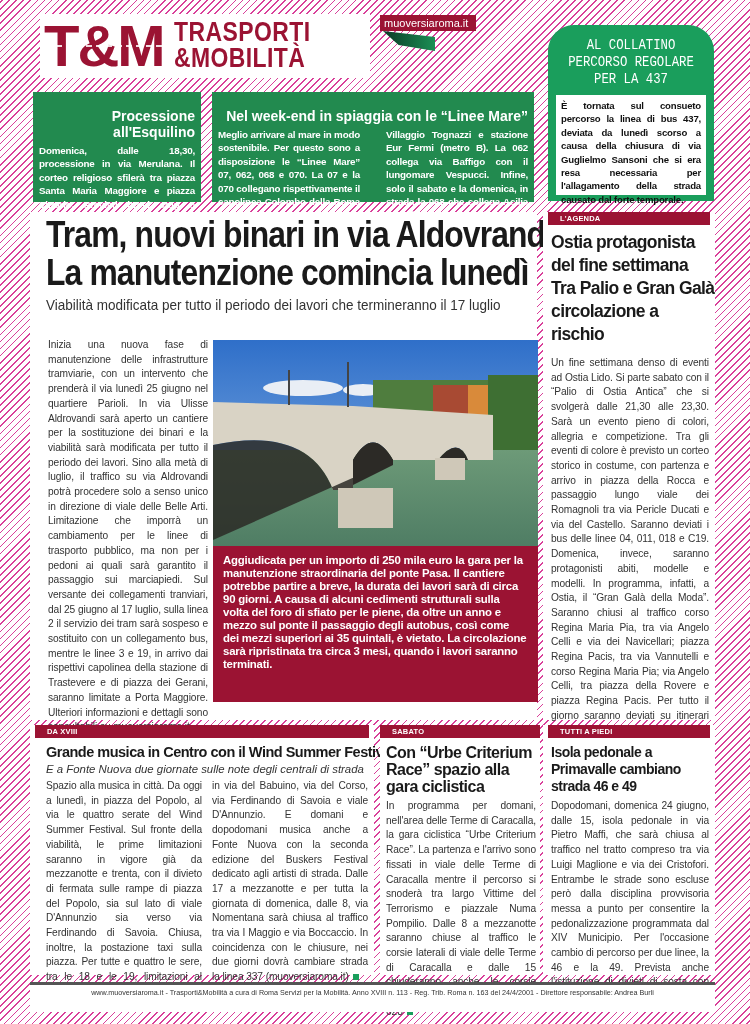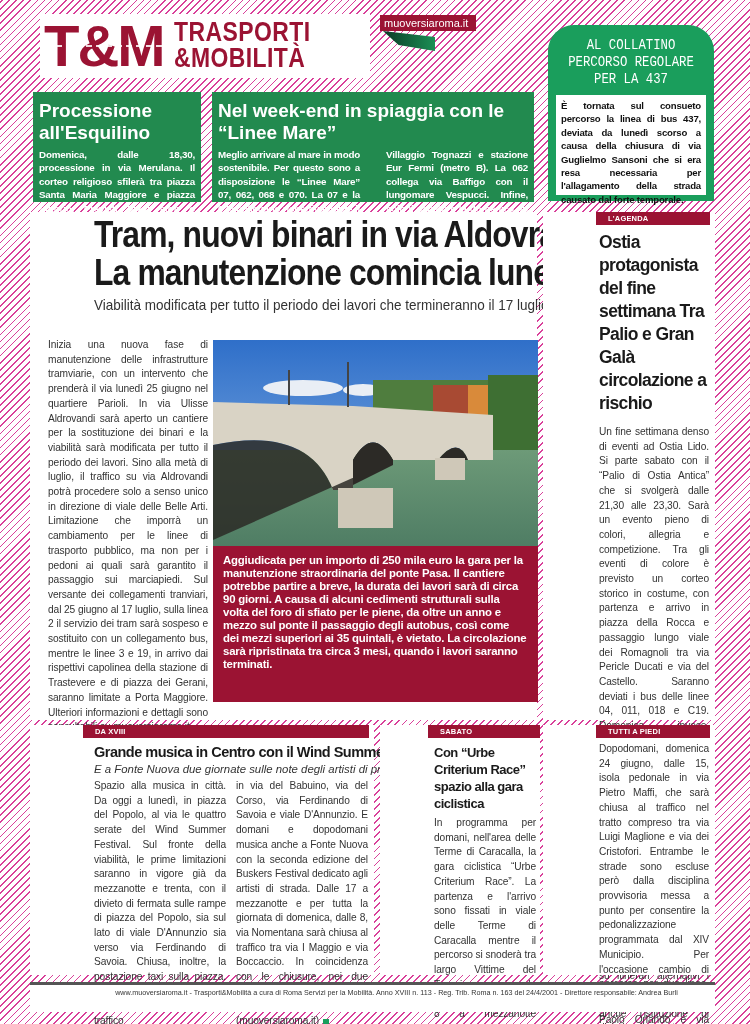--- a/index.html
+++ b/index.html
@@ -4,38 +4,38 @@
 <style>
   * { box-sizing: border-box; margin: 0; padding: 0; }
   html, body { width: 750px; height: 1024px; overflow: hidden; }
   body {
     position: relative;
     font-family: "Liberation Sans", sans-serif;
     color: #222;
     background-color: #fff;
     background-image: repeating-linear-gradient(-45deg, #fff 0px, #fff 2px, #d9409a 2px, #d9409a 3.2px, #fff 3.2px, #fff 5px);
   }
-  .abs { position: absolute; padding-left: 48px; }
+  .abs { position: absolute; }
 
   
   .masthead { left: 40px; top: 14px; width: 330px; height: 64px; background: #fff; display: flex; align-items: center; padding-left: 4px; }
   .logo-tm { font-family: "Liberation Sans", sans-serif; font-weight: 900; font-size: 58px; letter-spacing: -2px; color: #9b1333; line-height: 1; position: relative; }
   .logo-tm::after { content: ""; position: absolute; left: 2px; right: 2px; top: 28px; border-top: 2px dashed rgba(255,255,255,0.85); }
   .logo-words { margin-left: 10px; font-weight: 700; color: #9b1333; line-height: 0.95; font-size: 27px; letter-spacing: 0.5px; font-family: "Liberation Sans", sans-serif; transform: scaleX(0.85); transform-origin: left; }
   .site-tag { left: 380px; top: 15px; width: 96px; height: 16px; background: #9b1333; color: #fff; font-size: 11px; padding-left: 4px; line-height: 16px; }
   .site-tag-ribbon { left: 383px; top: 31px; width: 52px; height: 20px; background: linear-gradient(90deg, #0b3a26, #1b8f55); clip-path: polygon(0 0, 100% 30%, 100% 100%, 30% 70%); }
 
   
   .sign { left: 548px; top: 25px; width: 166px; height: 176px; background: #1a9e5c; border-radius: 26px 26px 0 0; }
   .sign-title { position: absolute; left: 0; right: 0; top: 12px; text-align: center; color: #fff; font-family: "Liberation Mono", monospace; font-size: 14px; line-height: 17px; transform: scaleX(0.88); }
   .sign-body { position: absolute; left: 8px; top: 70px; width: 150px; height: 100px; background: #fff; padding: 4px 5px; font-size: 9.6px; line-height: 13.4px; font-weight: 700; color: #111; text-align: justify; font-family: "Liberation Sans Narrow", "Liberation Sans", sans-serif; letter-spacing: -0.2px; }
 
   
   .gbox { background: #228a4f; color: #fff; }
-  .gbox h3 { font-size: 19px; text-align: left; font-weight: 700; margin-top: 8px; margin-bottom: 4px; }
+  .gbox h3 { font-size: 14px; text-align: right; font-weight: 700; margin-top: 16px; margin-bottom: 4px; }
   .gbox p { font-size: 9.8px; line-height: 13.4px; font-weight: 700; text-align: justify; letter-spacing: -0.2px; }
   .gbox1 { left: 33px; top: 92px; width: 168px; height: 110px; padding: 0 6px; }
   .gbox2 { left: 212px; top: 92px; width: 322px; height: 110px; padding: 0 6px; }
   .gbox2 .cols { display: flex; gap: 26px; }
   .gbox2 .cols p { flex: 1; }
 
   
   .bar { height: 13px; background: #9b1333; color: #fff; font-size: 7.5px; font-weight: 700; line-height: 13px; padding-left: 12px; letter-spacing: 0.2px; }
 
   .panel { background: #fff; }
@@ -52,21 +52,21 @@
   .endmark { display: inline-block; width: 6px; height: 6px; background: #1a9e5c; margin-left: 4px; vertical-align: middle; }
 
   .main .col1 { position: absolute; left: 18px; top: 126px; width: 160px; }
   .photo { position: absolute; left: 183px; top: 128px; width: 325px; height: 206px; overflow: hidden; }
   .callout { position: absolute; left: 183px; top: 334px; width: 325px; height: 156px; background: #9b1333; color: #fff; font-size: 11.4px; line-height: 13px; font-weight: 700; padding: 8px 10px; letter-spacing: -0.2px; }
 
   .agenda .bar { margin: 0 5px; }
   .agenda-title { font-size: 17.5px; line-height: 23px; font-weight: 700; color: #1a1a1a; margin: 6px 0 0 8px; letter-spacing: -0.6px; }
   .agenda .body-text { margin: 10px 6px 0 8px; }
 
-  .small-title { font-size: 13px; line-height: 17px; font-weight: 700; color: #1a1a1a; letter-spacing: -0.5px; }
+  .small-title { font-size: 16px; line-height: 17px; font-weight: 700; color: #1a1a1a; letter-spacing: -0.5px; }
   .lowerL .small-title { margin: 6px 0 0 16px; white-space: nowrap; }
   .lowerL .italic { font-style: italic; font-size: 11.4px; color: #333; margin: 2px 0 0 16px; white-space: nowrap; }
   .lowerL .cols { display: flex; gap: 10px; margin: 4px 6px 0 16px; }
   .lowerL .cols .body-text { flex: 1; }
   .lowerM .small-title { margin: 6px 0 0 6px; }
   .lowerM .body-text { margin: 4px 4px 0 6px; }
   .lowerR .bar { margin: 0 5px; }
   .lowerR .small-title { margin: 6px 0 0 8px; }
   .lowerR .body-text { margin: 4px 6px 0 8px; }
 
@@ -147,33 +147,34 @@
 
 <div class="abs panel agenda">
   <div class="bar">L'AGENDA</div>
   <div class="agenda-title">Ostia protagonista del fine settimana Tra Palio e Gran Galà circolazione a rischio</div>
   <div class="body-text"><span>Un fine settimana denso di eventi ad Ostia Lido. Si parte sabato con il “Palio di Ostia Antica” che si svolgerà dalle 21,30 alle 23,30. Sarà un evento pieno di colori, allegria e competizione. Tra gli eventi di colore è previsto un corteo storico in costume, con partenza e arrivo in piazza della Rocca e passaggio lungo viale dei Romagnoli tra via Pericle Ducati e via del Castello. Saranno deviati i bus delle linee 04, 011, 018 e C19. Domenica, invece, saranno protagonisti abiti, modelle e modelli. In programma, infatti, a Ostia, il “Gran Galà della Moda”. Saranno chiusi al traffico corso Regina Maria Pia, tra via Angelo Celli e via dei Navicellari; piazza Regina Pacis, tra via Vannutelli e corso Regina Maria Pia; via Angelo Celli, tra piazza della Rovere e piazza Regina Pacis. Per tutto il giorno saranno deviati su itinerari alternativi i bus della linea 06, che percorreranno viale Paolo Orlando e via Pietro Rosa, saltando complessivamente 8 fermate</span><span class="endmark"></span></div>
 </div>
 
 <div class="abs panel lowerL">
   <div class="bar" style="margin:0 5px">DA XVIII</div>
   <div class="small-title" style="font-size:14.5px">Grande musica in Centro con il Wind Summer Festival</div>
-  <div class="italic">E a Fonte Nuova due giornate sulle note degli artisti di prime</div>
+  <div class="italic">E a Fonte Nuova due giornate sulle note degli centrali di strada</div>
   <div class="cols">
     <div class="body-text">Spazio alla musica in città. Da oggi a lunedì, in piazza del Popolo, al via le quattro serate del Wind Summer Festival. Sul fronte della viabilità, le prime limitazioni saranno in vigore già da mezzanotte e trenta, con il divieto di fermata sulle rampe di piazza del Popolo, sia sul lato di viale D'Annunzio sia verso via Ferdinando di Savoia. Chiusa, inoltre, la postazione taxi sulla piazza. Per tutte e quattro le sere, tra le 18 e le 19, limitazioni al traffico</div>
     <div class="body-text"><span>in via del Babuino, via del Corso, via Ferdinando di Savoia e viale D'Annunzio. E domani e dopodomani musica anche a Fonte Nuova con la seconda edizione del Buskers Festival dedicato agli artisti di strada. Dalle 17 a mezzanotte e per tutta la giornata di domenica, dalle 8, via Nomentana sarà chiusa al traffico tra via I Maggio e via Boccaccio. In coincidenza con le chiusure, nei due giorni dovrà cambiare strada la linea 337 (muoversiaroma.it)</span><span class="endmark"></span></div>
   </div>
 </div>
 
 <div class="abs panel lowerM">
   <div class="bar">SABATO</div>
   <div class="small-title">Con “Urbe Criterium Race” spazio alla gara ciclistica</div>
   <div class="body-text"><span>In programma per domani, nell'area delle Terme di Caracalla, la gara ciclistica “Urbe Criterium Race”. La partenza e l'arrivo sono fissati in viale delle Terme di Caracalla mentre il percorso si snoderà tra largo Vittime del Terrorismo e piazzale Numa Pompilio. Dalle 8 a mezzanotte saranno chiuse al traffico le corsie laterali di viale delle Terme di Caracalla e dalle 15 chiuderanno anche le corsie centrali. Deviate le linee 118 e 628</span><span class="endmark"></span></div>
 </div>
 
 <div class="abs panel lowerR">
   <div class="bar">TUTTI A PIEDI</div>
+  <div class="small-title" style="font-size:14px">Isola pedonale a Primavalle cambiano strada 46 e 49</div>
   <div class="body-text"><span>Dopodomani, domenica 24 giugno, dalle 15, isola pedonale in via Pietro Maffi, che sarà chiusa al traffico nel tratto compreso tra via Luigi Maglione e via dei Cristofori. Entrambe le strade sono escluse però dalla disciplina provvisoria messa a punto per consentire la pedonalizzazione programmata dal XIV Municipio. Per l'occasione cambio di percorso per due linee, la 46 e la 49. Prevista anche l'istituzione di divieti di sosta con rimozione</span><span class="endmark"></span></div>
 </div>
 
 <div class="abs footer">
   <div>www.muoversiaroma.it - Trasporti&amp;Mobilità a cura di Roma Servizi per la Mobilità. Anno XVIII n. 113 - Reg. Trib. Roma n. 163 del 24/4/2001 - Direttore responsabile: Andrea Burli</div>
 </div>
 
 </body></html>

